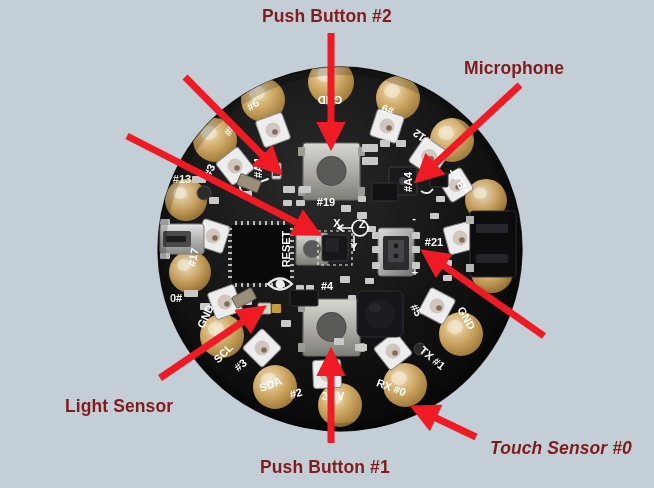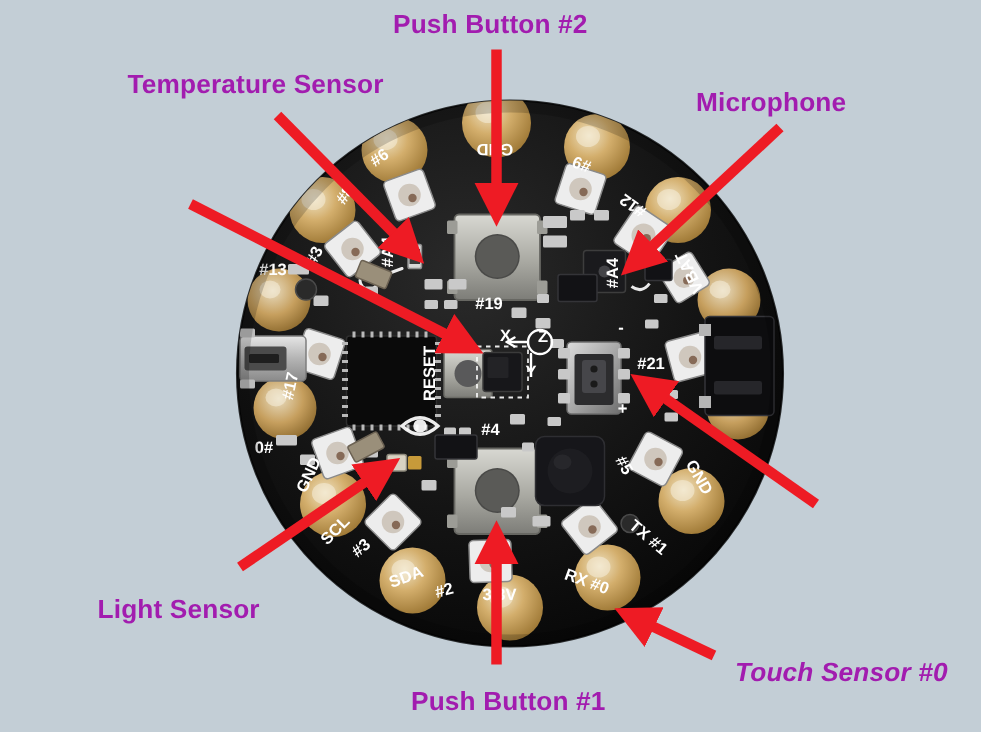--- a/index.html
+++ b/index.html
@@ -6,21 +6,21 @@
   body{
     width:654px;height:488px;
     background:#c3ced6;
     font-family:"Liberation Sans",sans-serif;
     overflow:hidden;position:relative;
   }
   #stage{position:absolute;inset:0;width:654px;height:488px;}
   .lbl{
     position:absolute;
     font-weight:bold;
-    color:#a21caf;
+    color:#7f1d1d;
     font-size:17.5px;
     letter-spacing:.1px;
     white-space:nowrap;
     line-height:1;
   }
   svg{position:absolute;left:0;top:0;}
   .svg-board{z-index:1;}
   .svg-arrows{z-index:3;}
   .lblwrap{z-index:4;position:absolute;inset:0;pointer-events:none;}
   .lblwrap .lbl{pointer-events:auto;}
@@ -407,21 +407,20 @@
         <line x1="520" y1="85" x2="420" y2="178"></line>
         <line x1="127" y1="136" x2="315" y2="232"></line>
         <line x1="160" y1="378" x2="260" y2="310"></line>
         <line x1="331" y1="443" x2="331" y2="355"></line>
         <line x1="544" y1="336" x2="427" y2="254"></line>
         <line x1="476" y1="437" x2="417" y2="409"></line>
       </g>
   </svg>
 
   <div class="lblwrap">
-    <div class="lbl" style="left:85px;top:48px;">Temperature Sensor</div>
     <div class="lbl" style="left:262px;top:8px;">Push Button #2</div>
     <div class="lbl" style="left:464px;top:60px;">Microphone</div>
     <div class="lbl" style="left:65px;top:398px;text-align:center;">Light Sensor</div>
-    <div class="lbl" style="left:274px;top:459px;">Push Button #1</div>
+    <div class="lbl" style="left:260px;top:459px;">Push Button #1</div>
     <div class="lbl" style="left:490px;top:440px;font-style:italic;">Touch Sensor #0</div>
   </div>
 
 </div>
 
 </body></html>

